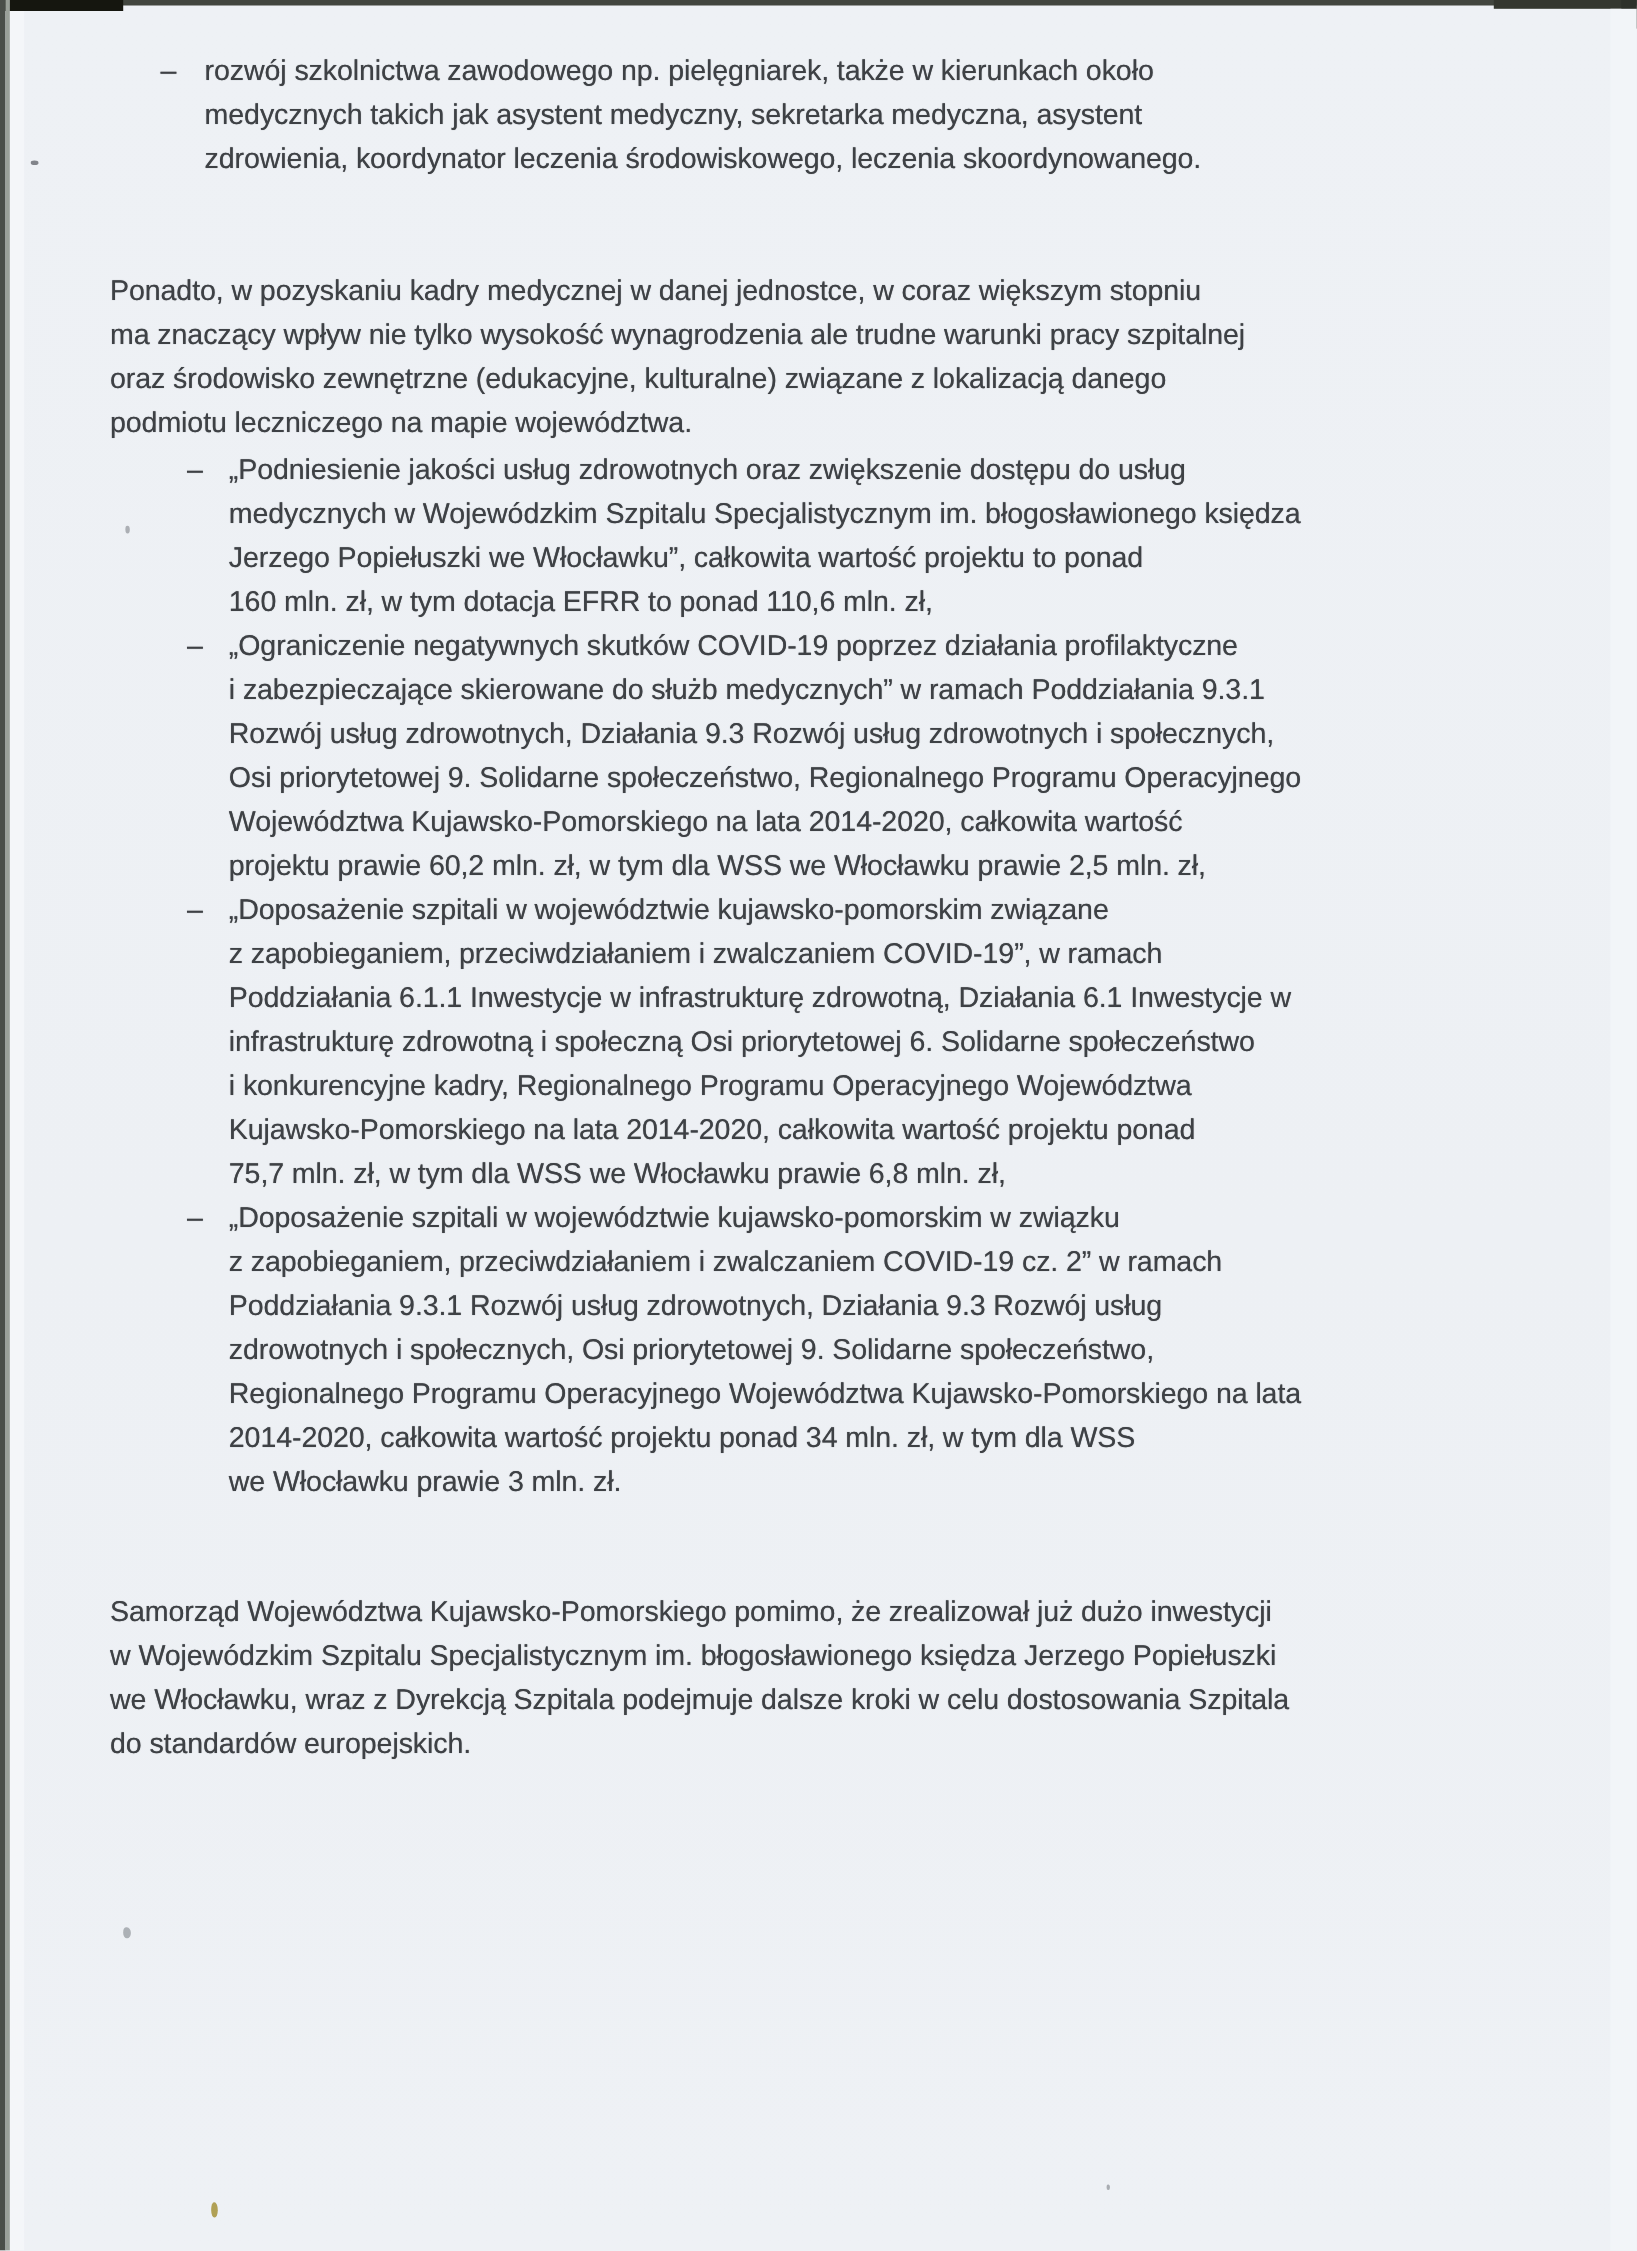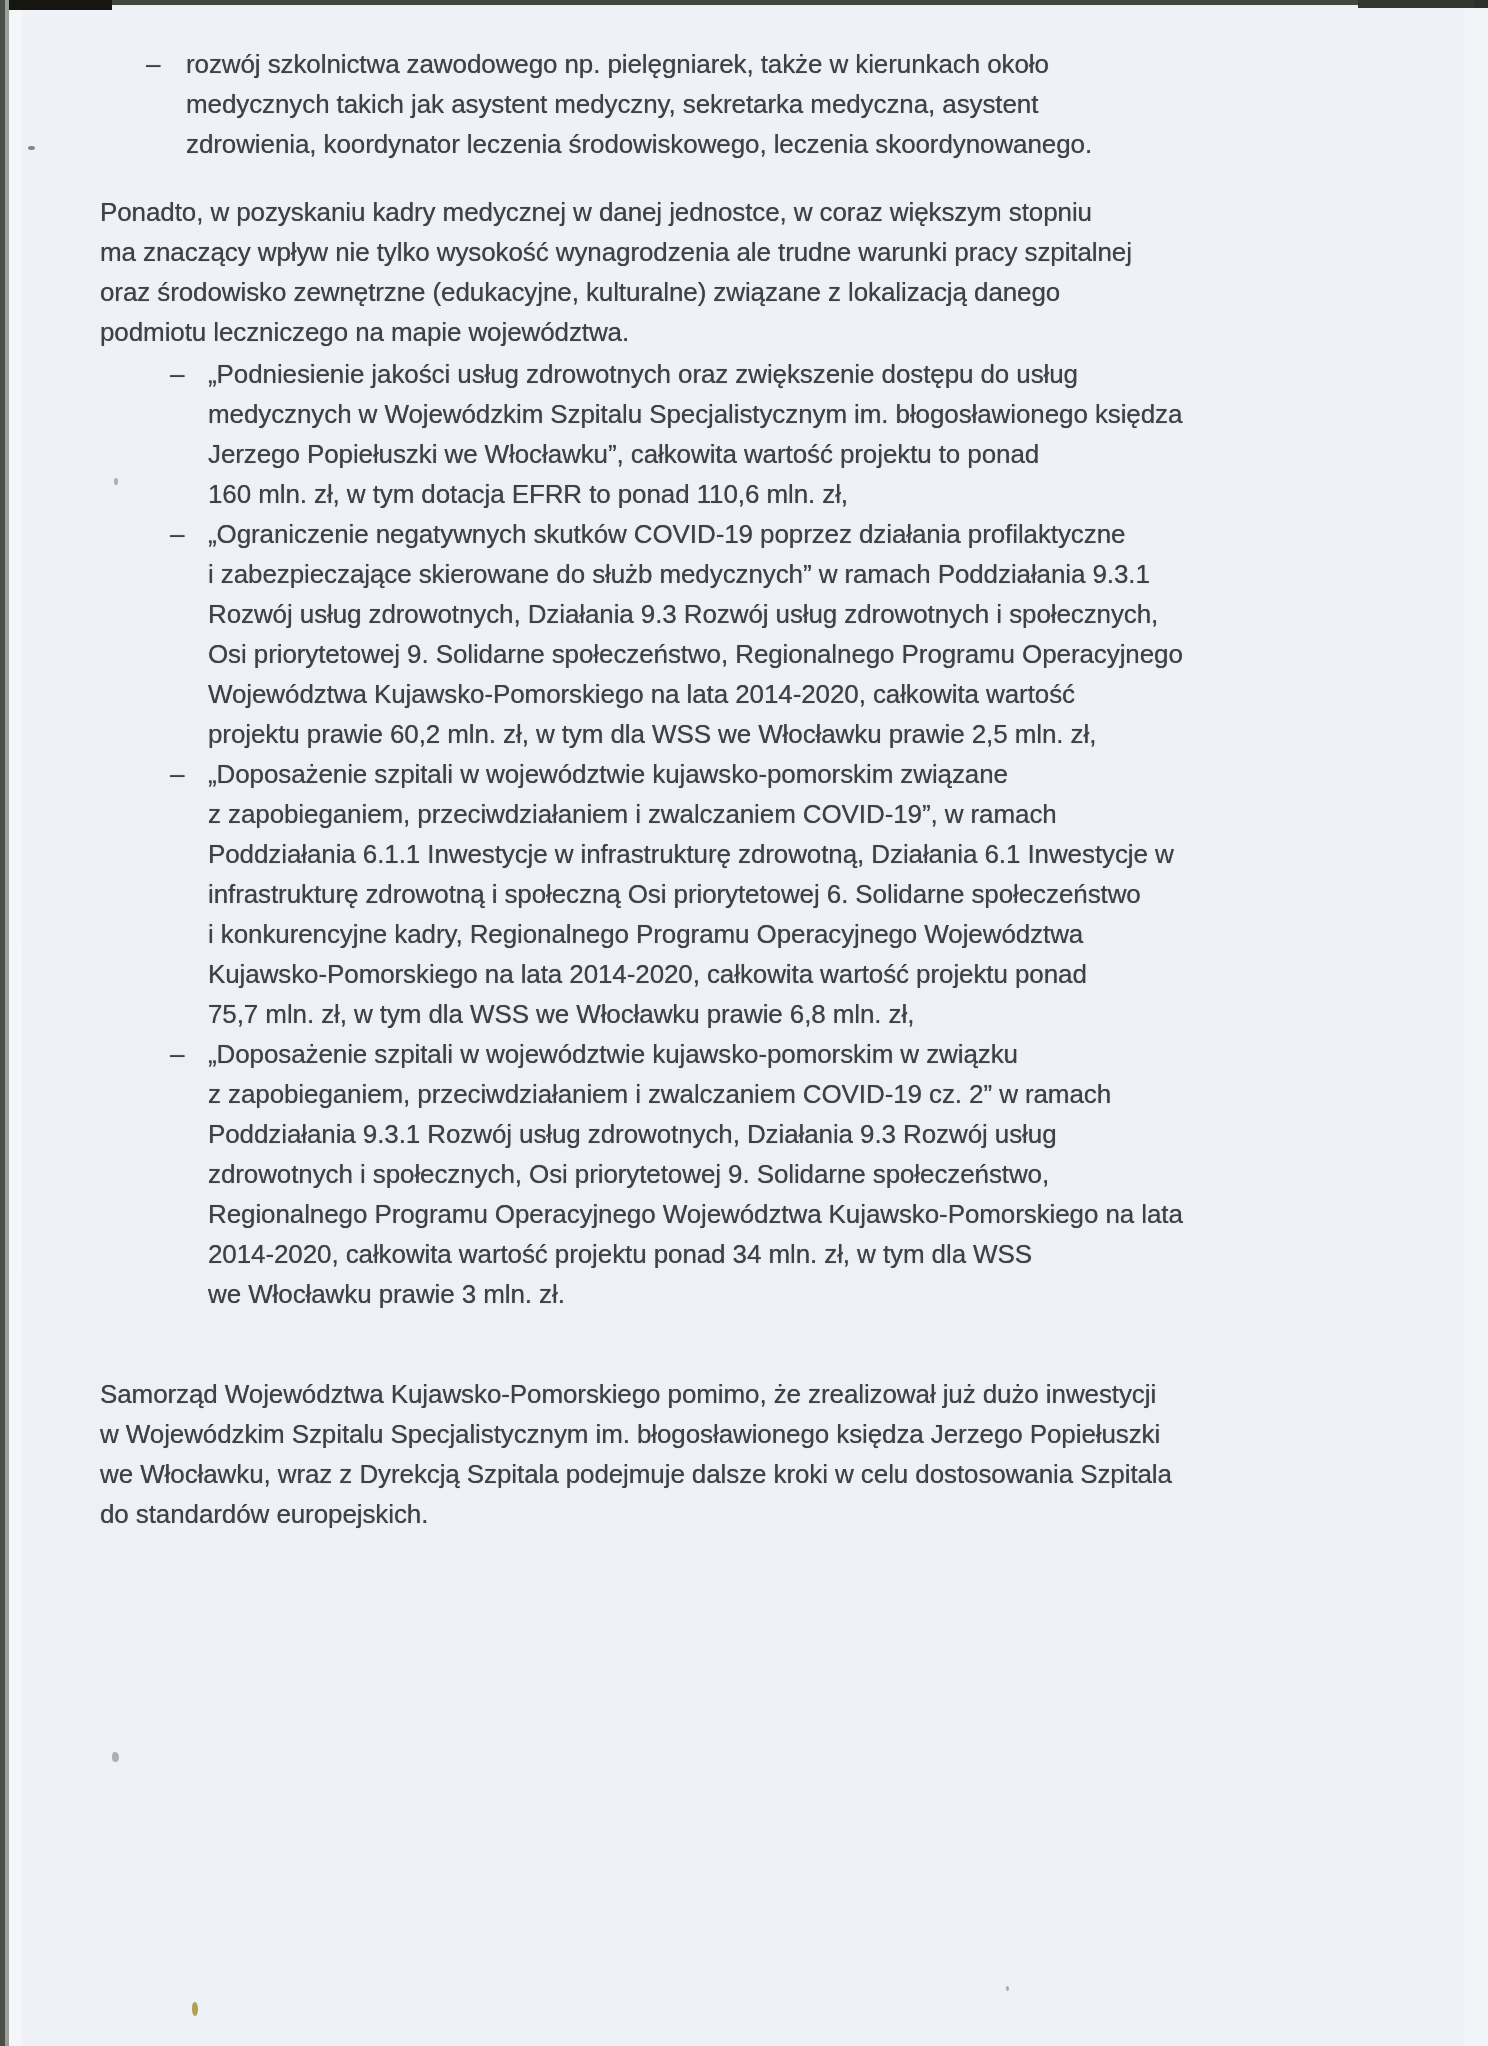--- a/index.html
+++ b/index.html
@@ -48,24 +48,24 @@
   .content p, .btext, .marker { white-space: pre-wrap; }
   p { margin: 0; }
 
   .bullet-row { display: flex; align-items: flex-start; }
   .bullet-row.intro   { margin-left: 46px; }
   .bullet-row.intro .marker   { width: 40px; flex: 0 0 40px; }
   .bullet-row.project { margin-left: 70px; }
   .bullet-row.project .marker { width: 38px; flex: 0 0 38px; }
   .btext { flex: 1 1 auto; }
 
-  .p-recruitment { margin-top: 28px; }
+  .p-recruitment { margin-top: 80px; }
   .p-development { margin-top: 20px; }
   .projects-list { margin-top: 2px; }
-  .p-closing     { margin-top: 60px; }
+  .p-closing     { margin-top: 79px; }
 </style>
 </head>
 <body>
 
 <div class="page">
 
   <div class="edge-top"></div>
   <div class="edge-top-left"></div>
   <div class="edge-top-right"></div>
   <div class="edge-top-notch"></div>

